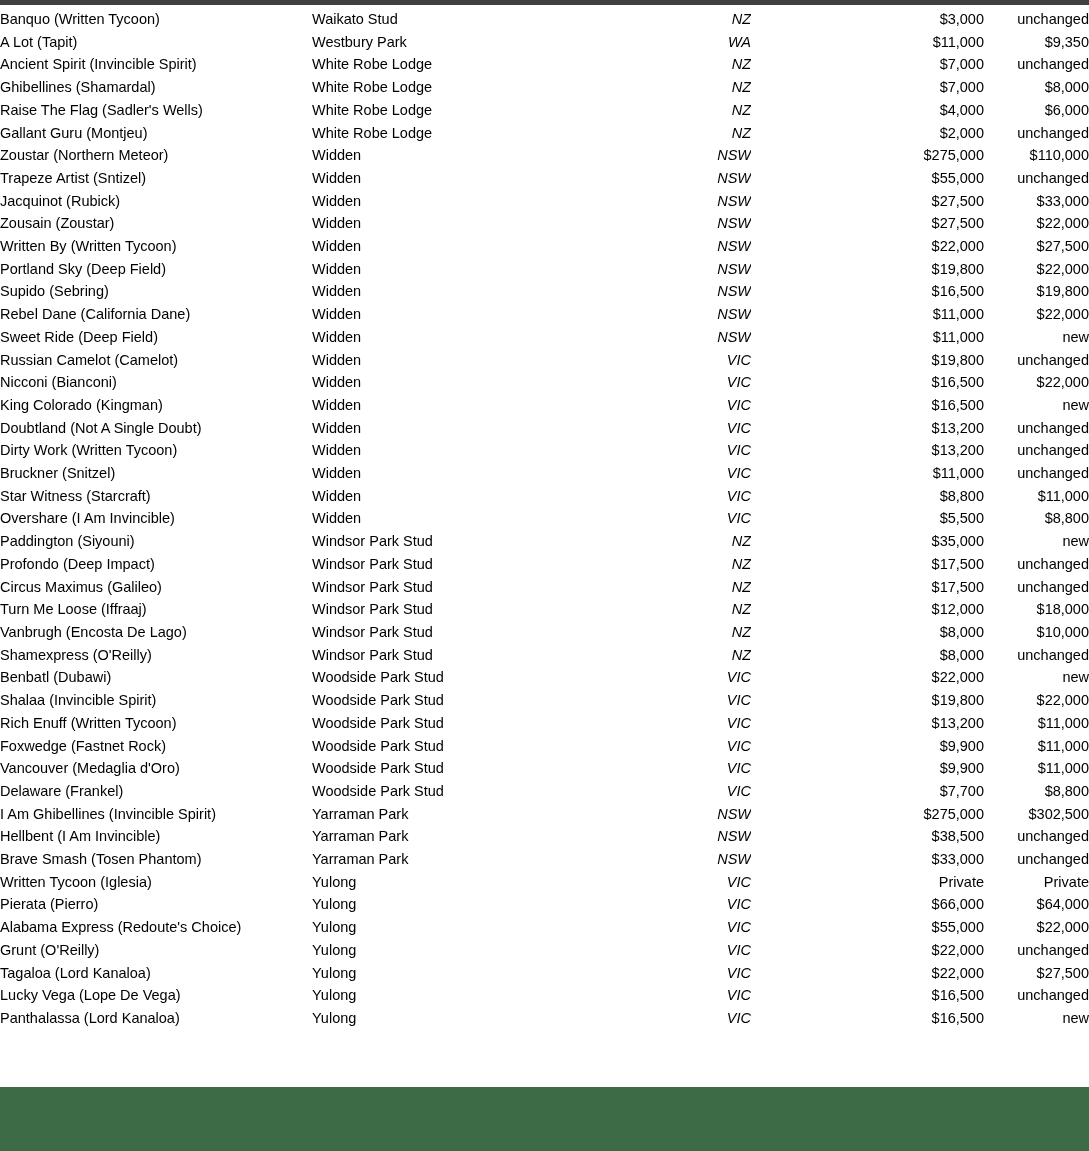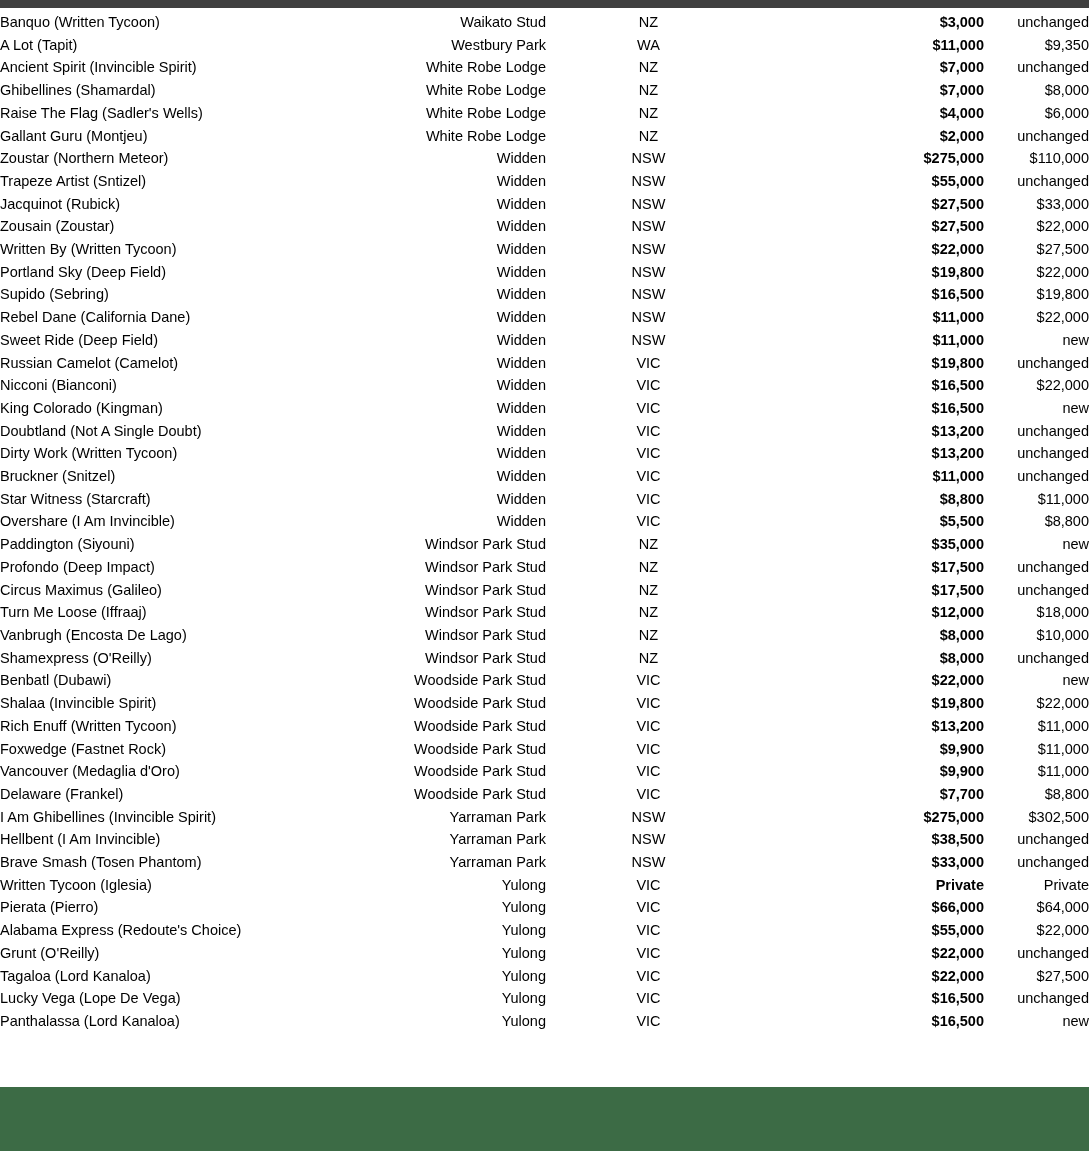--- a/index.html
+++ b/index.html
@@ -12,41 +12,41 @@
     height: 1151px;
     font-family: "Liberation Sans", sans-serif;
     color: #000000;
     overflow: hidden;
   }
   .page {
     position: relative;
     width: 1089px;
     height: 1151px;
     box-sizing: border-box;
-    border-top: 8px solid #404040;
+    border-top: 5px solid #404040;
     background: #ffffff;
   }
   table.stallion-table {
     width: 1089px;
     border-collapse: collapse;
     table-layout: fixed;
     font-size: 14.5px;
   }
   table.stallion-table td {
     padding: 0 0 0 0;
     height: 22.7px;
     line-height: 22.7px;
     white-space: nowrap;
     overflow: hidden;
     vertical-align: middle;
   }
   td.c-name   { width: 312px; padding-left: 1px; text-align: left; }
-  td.c-farm   { width: 234px; padding-left: 2px; text-align: right; }
-  td.c-state  { width: 205px; padding-left: 4px; text-align: center; }
-  td.c-fee    { width: 233px; padding-right: 2px; text-align: right; font-weight: bold; }
+  td.c-farm   { width: 234px; padding-left: 2px; text-align: left; }
+  td.c-state  { width: 205px; padding-left: 4px; text-align: right; font-style: italic; }
+  td.c-fee    { width: 233px; padding-right: 2px; text-align: right; }
   td.c-prev   { width: 105px; padding-right: 1px; text-align: right; }
   .footer-band {
     position: absolute;
     left: 0;
     bottom: 0;
     width: 1089px;
     height: 64px;
     background: #3c6b45;
   }
   .content-area {

